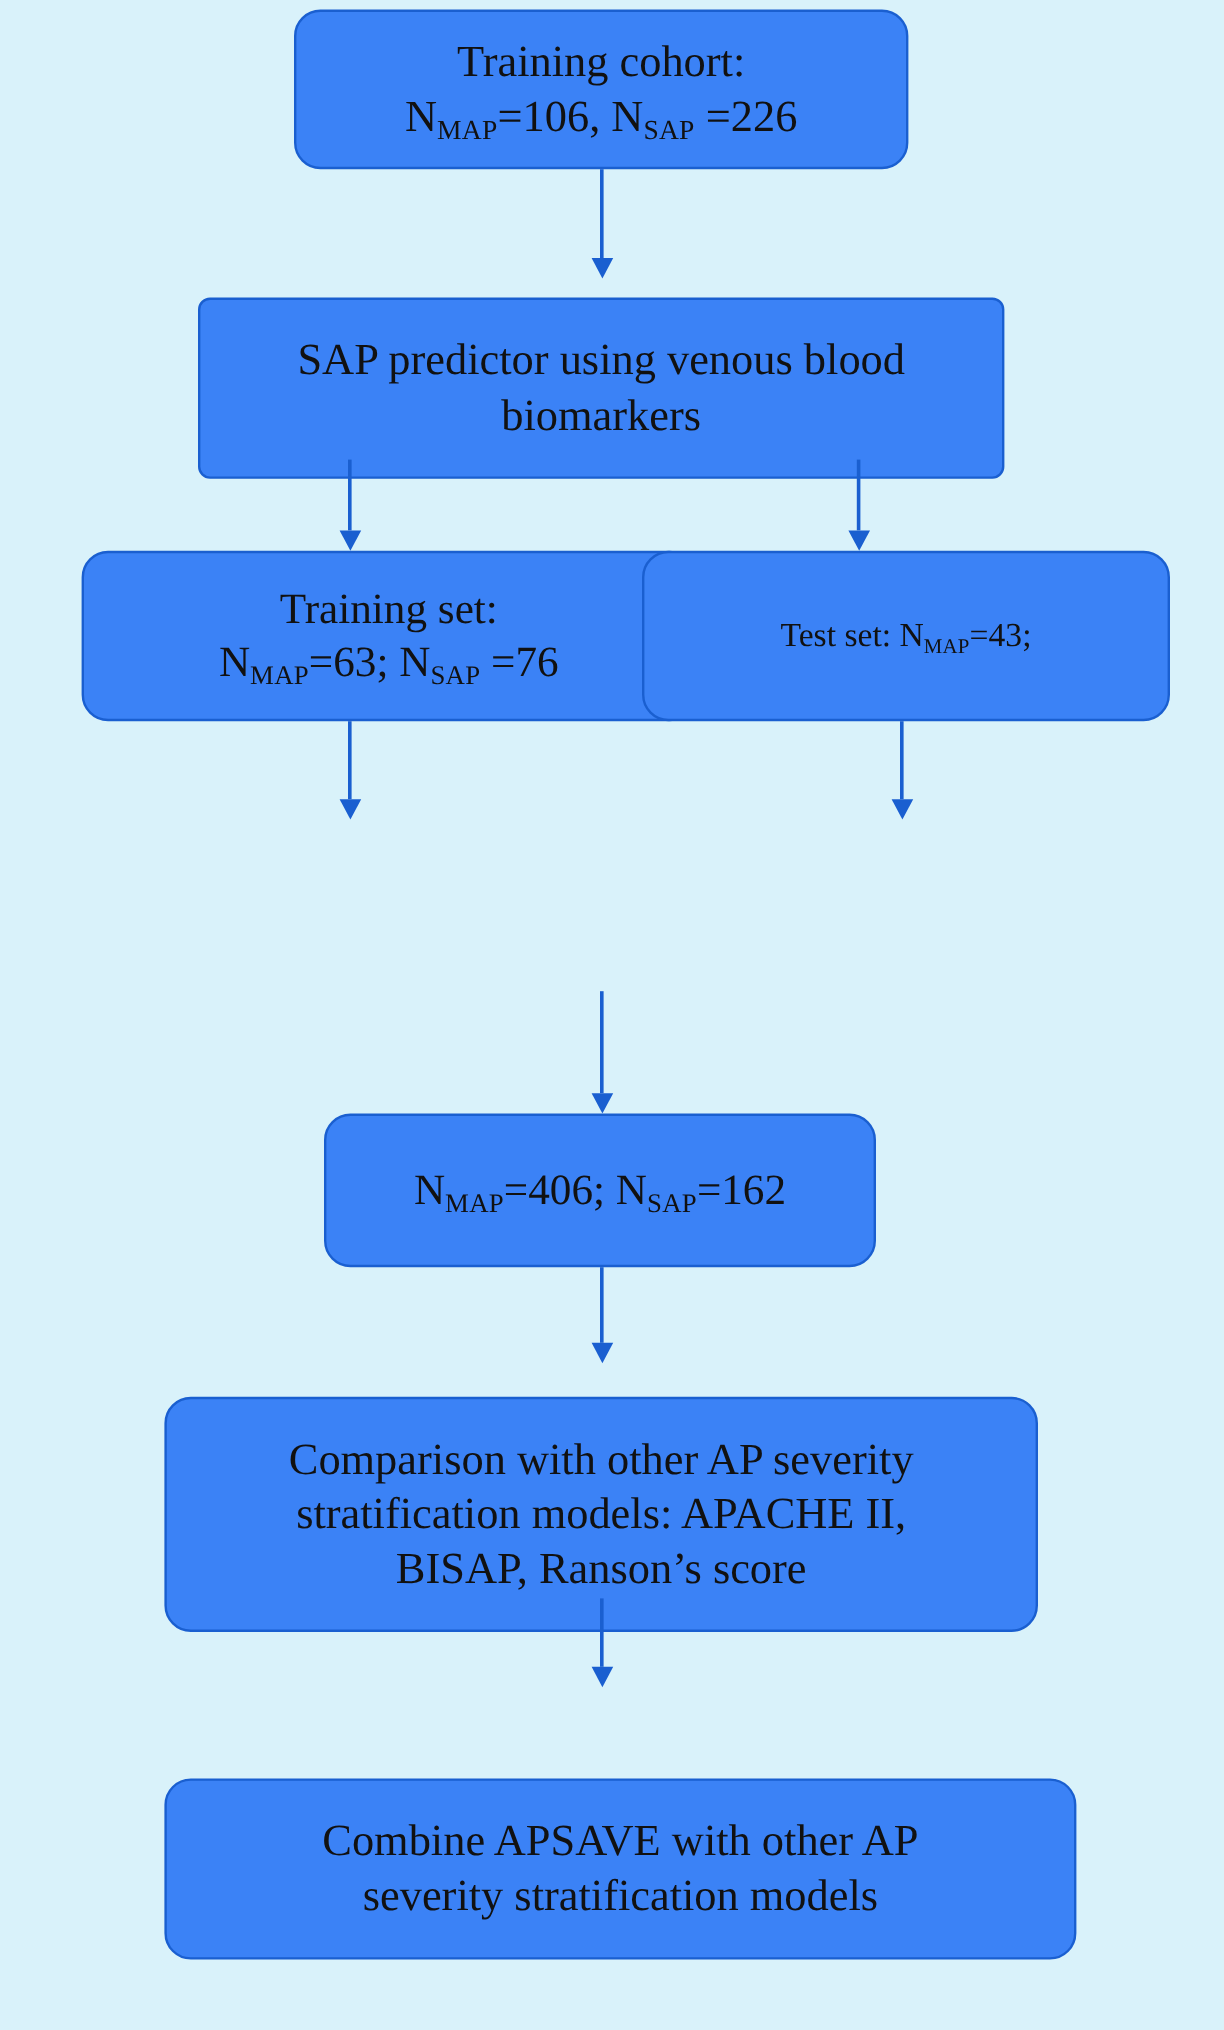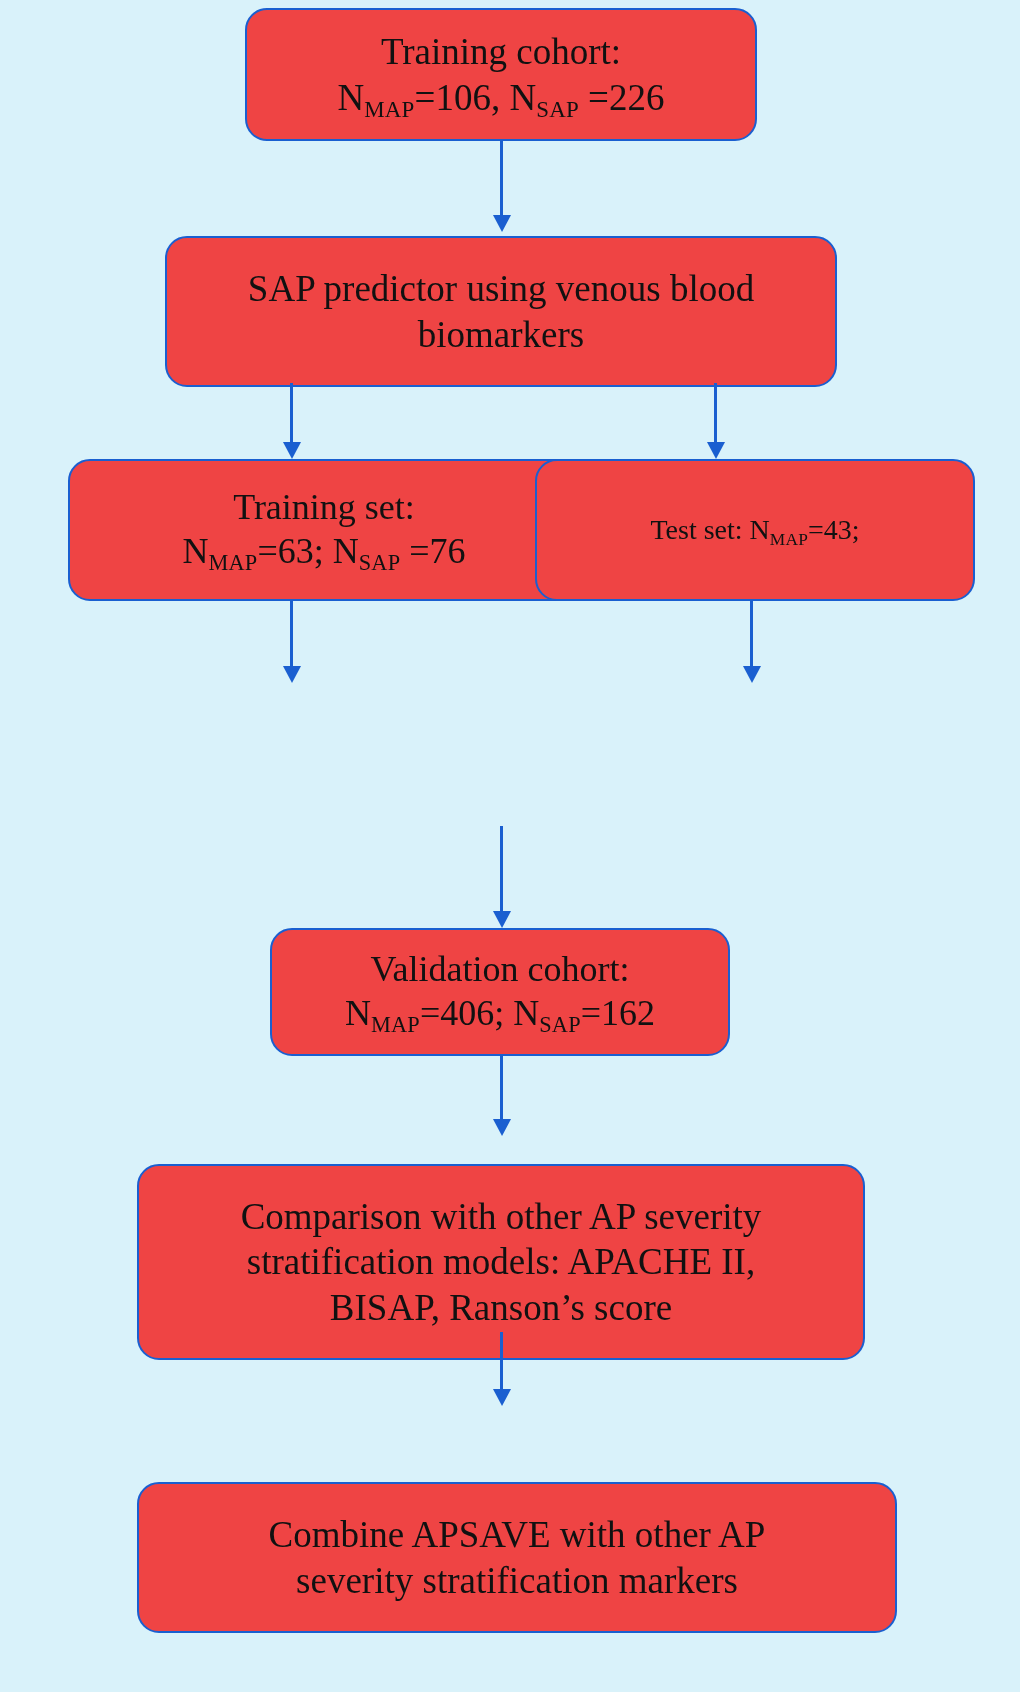--- a/index.html
+++ b/index.html
@@ -14,21 +14,21 @@
     overflow: hidden;
   }
   #flowchart {
     position: relative;
     width: 1020px;
     height: 1692px;
   }
   .node {
     position: absolute;
     box-sizing: border-box;
-    background: #ef4444;
+    background: #3b82f6;
     border: 2.5px solid #1a5fd0;
     border-radius: 22px;
     display: flex;
     align-items: center;
     justify-content: center;
     text-align: center;
     color: #111111;
     line-height: 1.22;
     padding: 4px 10px;
   }
@@ -46,22 +46,23 @@
     position: relative;
     top: 0.33em;
     letter-spacing: 0.2px;
   }
   
   #node-training-cohort {
     left: 245px; top: 8px; width: 512px; height: 133px;
     font-size: 37px;
   }
   #node-sap-predictor {
-    left: 165px; top: 236px; width: 672px; height: 151px;
-    font-size: 37px;
+    left: 165px; top: 248px; width: 672px; height: 151px;
+    font-size: 37px;
+    border-radius: 10px;
   }
   #node-training-set {
     left: 68px; top: 459px; width: 512px; height: 142px;
     font-size: 36px;
   }
   #node-test-set {
     left: 535px; top: 459px; width: 440px; height: 142px;
     font-size: 28px;
   }
   #node-markers-selected {
@@ -160,21 +161,20 @@
   </div>
 
 
   <div class="arrow" style="left:500px; top:826px; width:2.5px; height:102px;">
     <div class="stem" style="height:85px;"></div>
     <div class="head" style="top:85px;"></div>
   </div>
 
   <div class="node" id="node-validation-cohort">
     <span class="txt">
-      <span class="line">Validation cohort:</span>
       <span class="line"><span>N</span><sub>MAP</sub><span>=406; N</span><sub>SAP</sub><span>=162</span></span>
     </span>
   </div>
 
   <div class="arrow" style="left:500px; top:1056px; width:2.5px; height:80px;">
     <div class="stem" style="height:63px;"></div>
     <div class="head" style="top:63px;"></div>
   </div>
 
   <div class="node" id="node-comparison">
@@ -186,17 +186,17 @@
   </div>
 
   <div class="arrow" style="left:500px; top:1332px; width:2.5px; height:74px;">
     <div class="stem" style="height:57px;"></div>
     <div class="head" style="top:57px;"></div>
   </div>
 
   <div class="node" id="node-combine">
     <span class="txt">
       <span class="line">Combine APSAVE  with other AP</span>
-      <span class="line">severity stratification markers</span>
+      <span class="line">severity stratification models</span>
     </span>
   </div>
 
 </div>
 
 </body></html>

